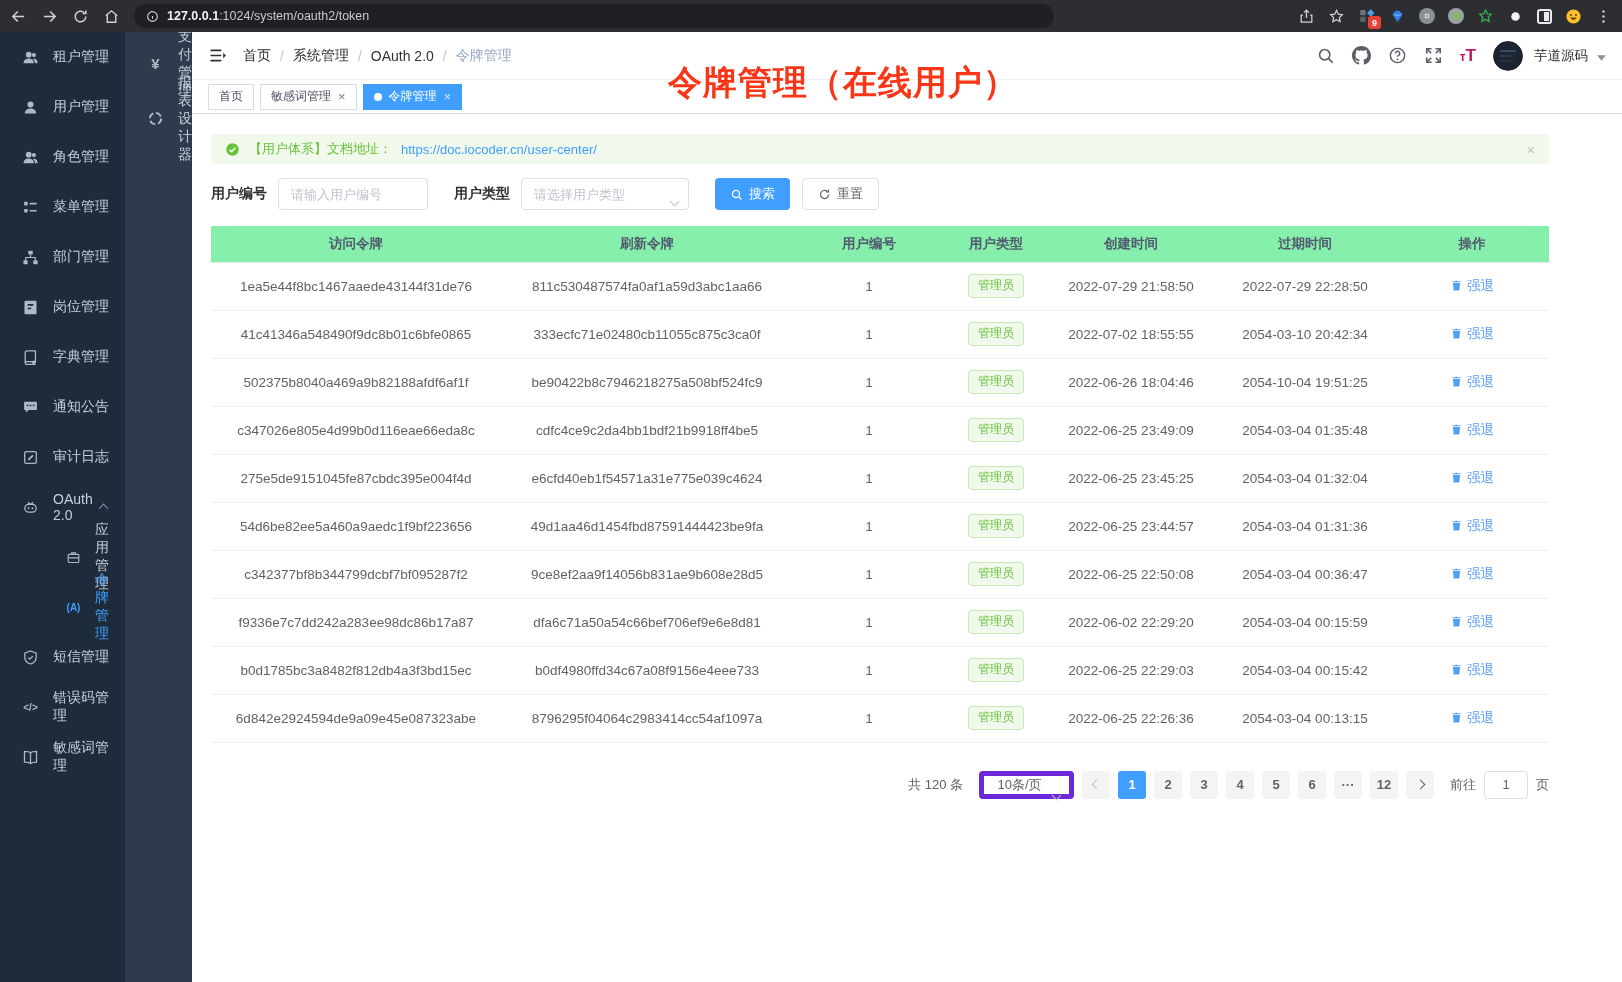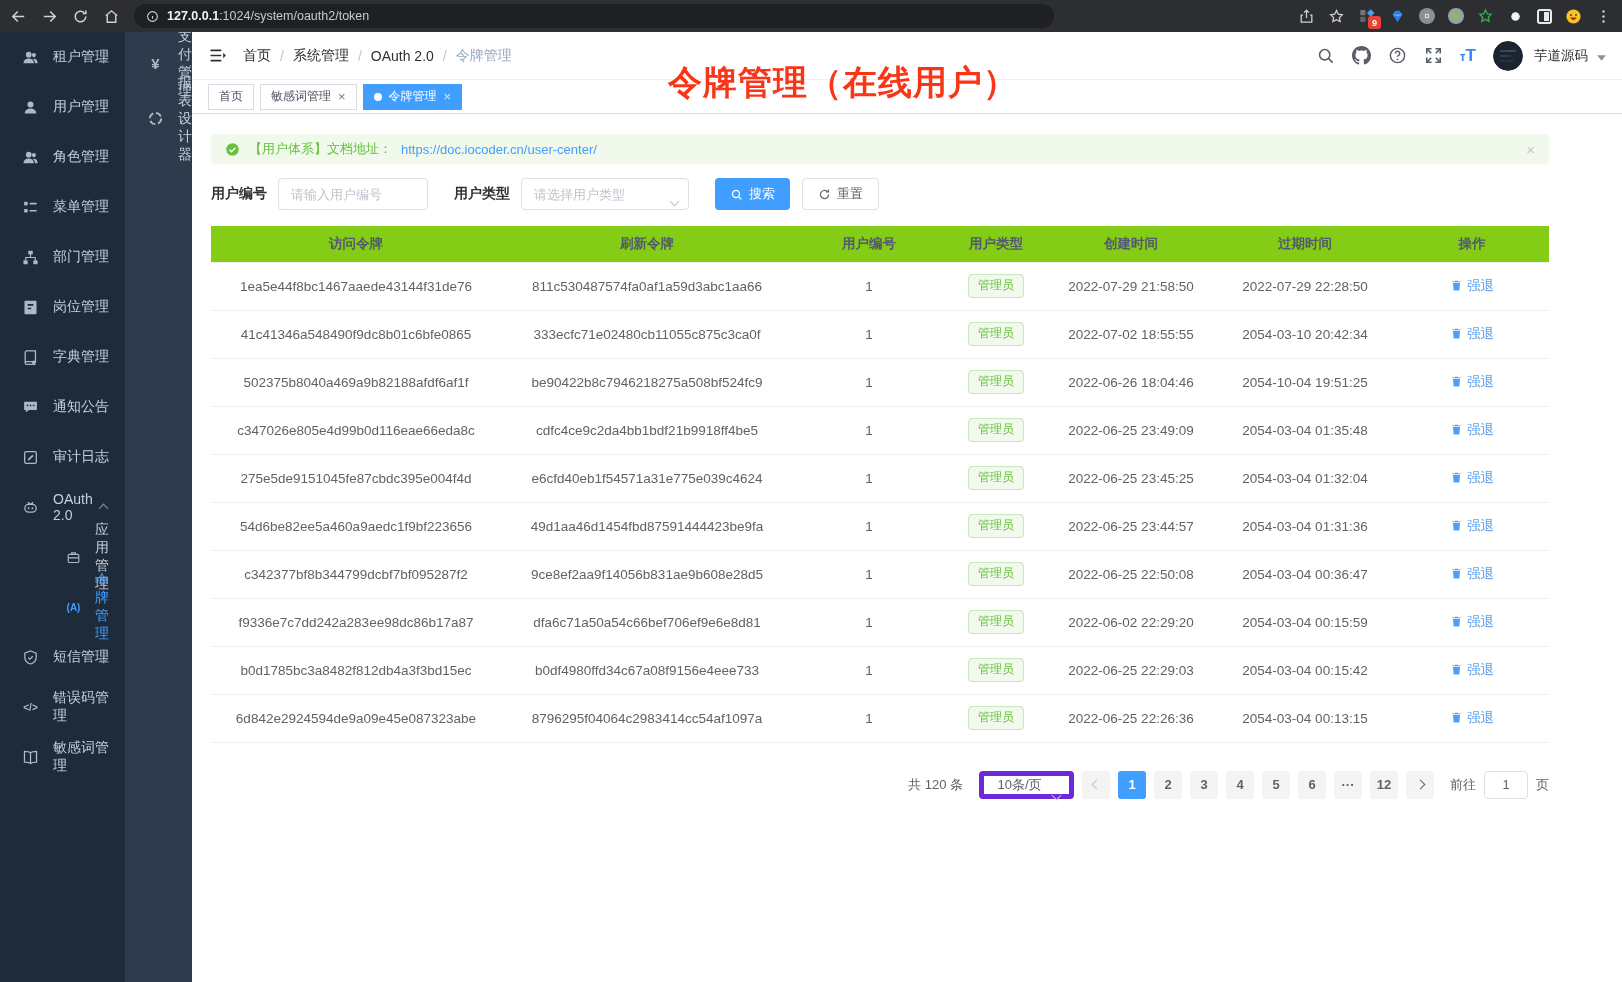--- a/index.html
+++ b/index.html
@@ -54,21 +54,21 @@
   .navbar{height:48px;display:flex;align-items:center;padding:0 16px;border-bottom:1px solid #f0f0f0}
   .hamburger{width:19px;height:19px;color:#303133;margin-right:16px;cursor:pointer}
   .hamburger svg{width:100%;height:100%}
   .breadcrumb{display:flex;align-items:center;gap:9px;font-size:14px}
   .crumb{color:#303133}
   .crumb.muted{color:#97a8be}
   .crumb-sep{color:#c0c4cc}
   .nav-right{margin-left:auto;display:flex;align-items:center;gap:17px;color:#5a5e66}
   .nav-ic{width:19px;height:19px;display:inline-flex;cursor:pointer}
   .nav-ic svg{width:100%;height:100%}
-  .fontsize-ic{font-size:12px;font-weight:bold;color:#3b82f6;cursor:pointer}
+  .fontsize-ic{font-size:12px;font-weight:bold;color:#be185d;cursor:pointer}
   .fontsize-ic .bigT{font-size:17px}
   .nav-avatar{width:30px;height:30px;border-radius:50%;overflow:hidden;cursor:pointer}
   .nav-user{font-size:13.5px;color:#303133;margin-left:-6px;cursor:pointer}
   .nav-caret{color:#909399;margin-left:-8px;cursor:pointer}
 
   .tabbar{height:34px;display:flex;align-items:center;padding:0 16px;gap:6px;border-bottom:1px solid #d8dce5}
   .tab{height:26px;display:inline-flex;align-items:center;gap:7px;padding:0 10px;border:1px solid #d8dce5;background:#fff;font-size:12px;color:#495060;cursor:pointer}
   .tab .tab-dot{width:8px;height:8px;border-radius:50%;background:#fff;display:none}
   .tab.active{background:#409eff;border-color:#409eff;color:#fff}
   .tab.active .tab-dot{display:inline-block}
@@ -93,21 +93,21 @@
   .sel-chev{position:absolute;right:11px;top:13px;color:#c0c4cc}
   .sp24{width:26px;flex:0 0 auto}
   .sp12{width:12px;flex:0 0 auto}
   .btn{height:32px;border-radius:4px;font-size:13px;display:inline-flex;align-items:center;gap:6px;padding:8px 15px;cursor:pointer;border:none}
   .btn .bt-ic{width:13px;height:13px;display:inline-flex}
   .btn .bt-ic svg{width:100%;height:100%}
   .btn-primary{background:#409eff;color:#fff}
   .btn-plain{background:#fff;border:1px solid #dcdfe6;color:#606266}
 
   table.grid{width:1338px;border-collapse:collapse;margin-top:16px;table-layout:fixed}
-  table.grid th{height:36px;background:#84cc16;color:#515a6e;font-size:13.5px;font-weight:bold;text-align:center;border-bottom:1px solid #ebeef5}
+  table.grid th{height:36px;background:#86efac;color:#515a6e;font-size:13.5px;font-weight:bold;text-align:center;border-bottom:1px solid #ebeef5}
   table.grid td{height:48px;text-align:center;font-size:13.5px;color:#606266;border-bottom:1px solid #ebeef5;white-space:nowrap;overflow:hidden}
   .badge{display:inline-block;padding:3px 9px;background:#f0f9eb;border:1px solid #c8e8b8;color:#67c23a;font-size:12px;border-radius:4px;line-height:1.3}
   .action-link{color:#539df3;font-size:13.5px;cursor:pointer;display:inline-flex;align-items:center;gap:4px}
   .action-link .tr-ic{width:13px;height:13px;display:inline-flex}
   .action-link .tr-ic svg{width:100%;height:100%}
 
   .pagination{width:1338px;display:flex;justify-content:flex-end;align-items:center;margin-top:28px;gap:8px;font-size:13px;color:#606266}
   .pg-total{margin-right:8px}
   .size-select{position:relative;width:95px;height:28px;border:5px solid #6d28d9;border-radius:4px;display:flex;align-items:center;justify-content:center;color:#606266;cursor:pointer}
   .size-select .sel-chev{top:11px;right:9px}

